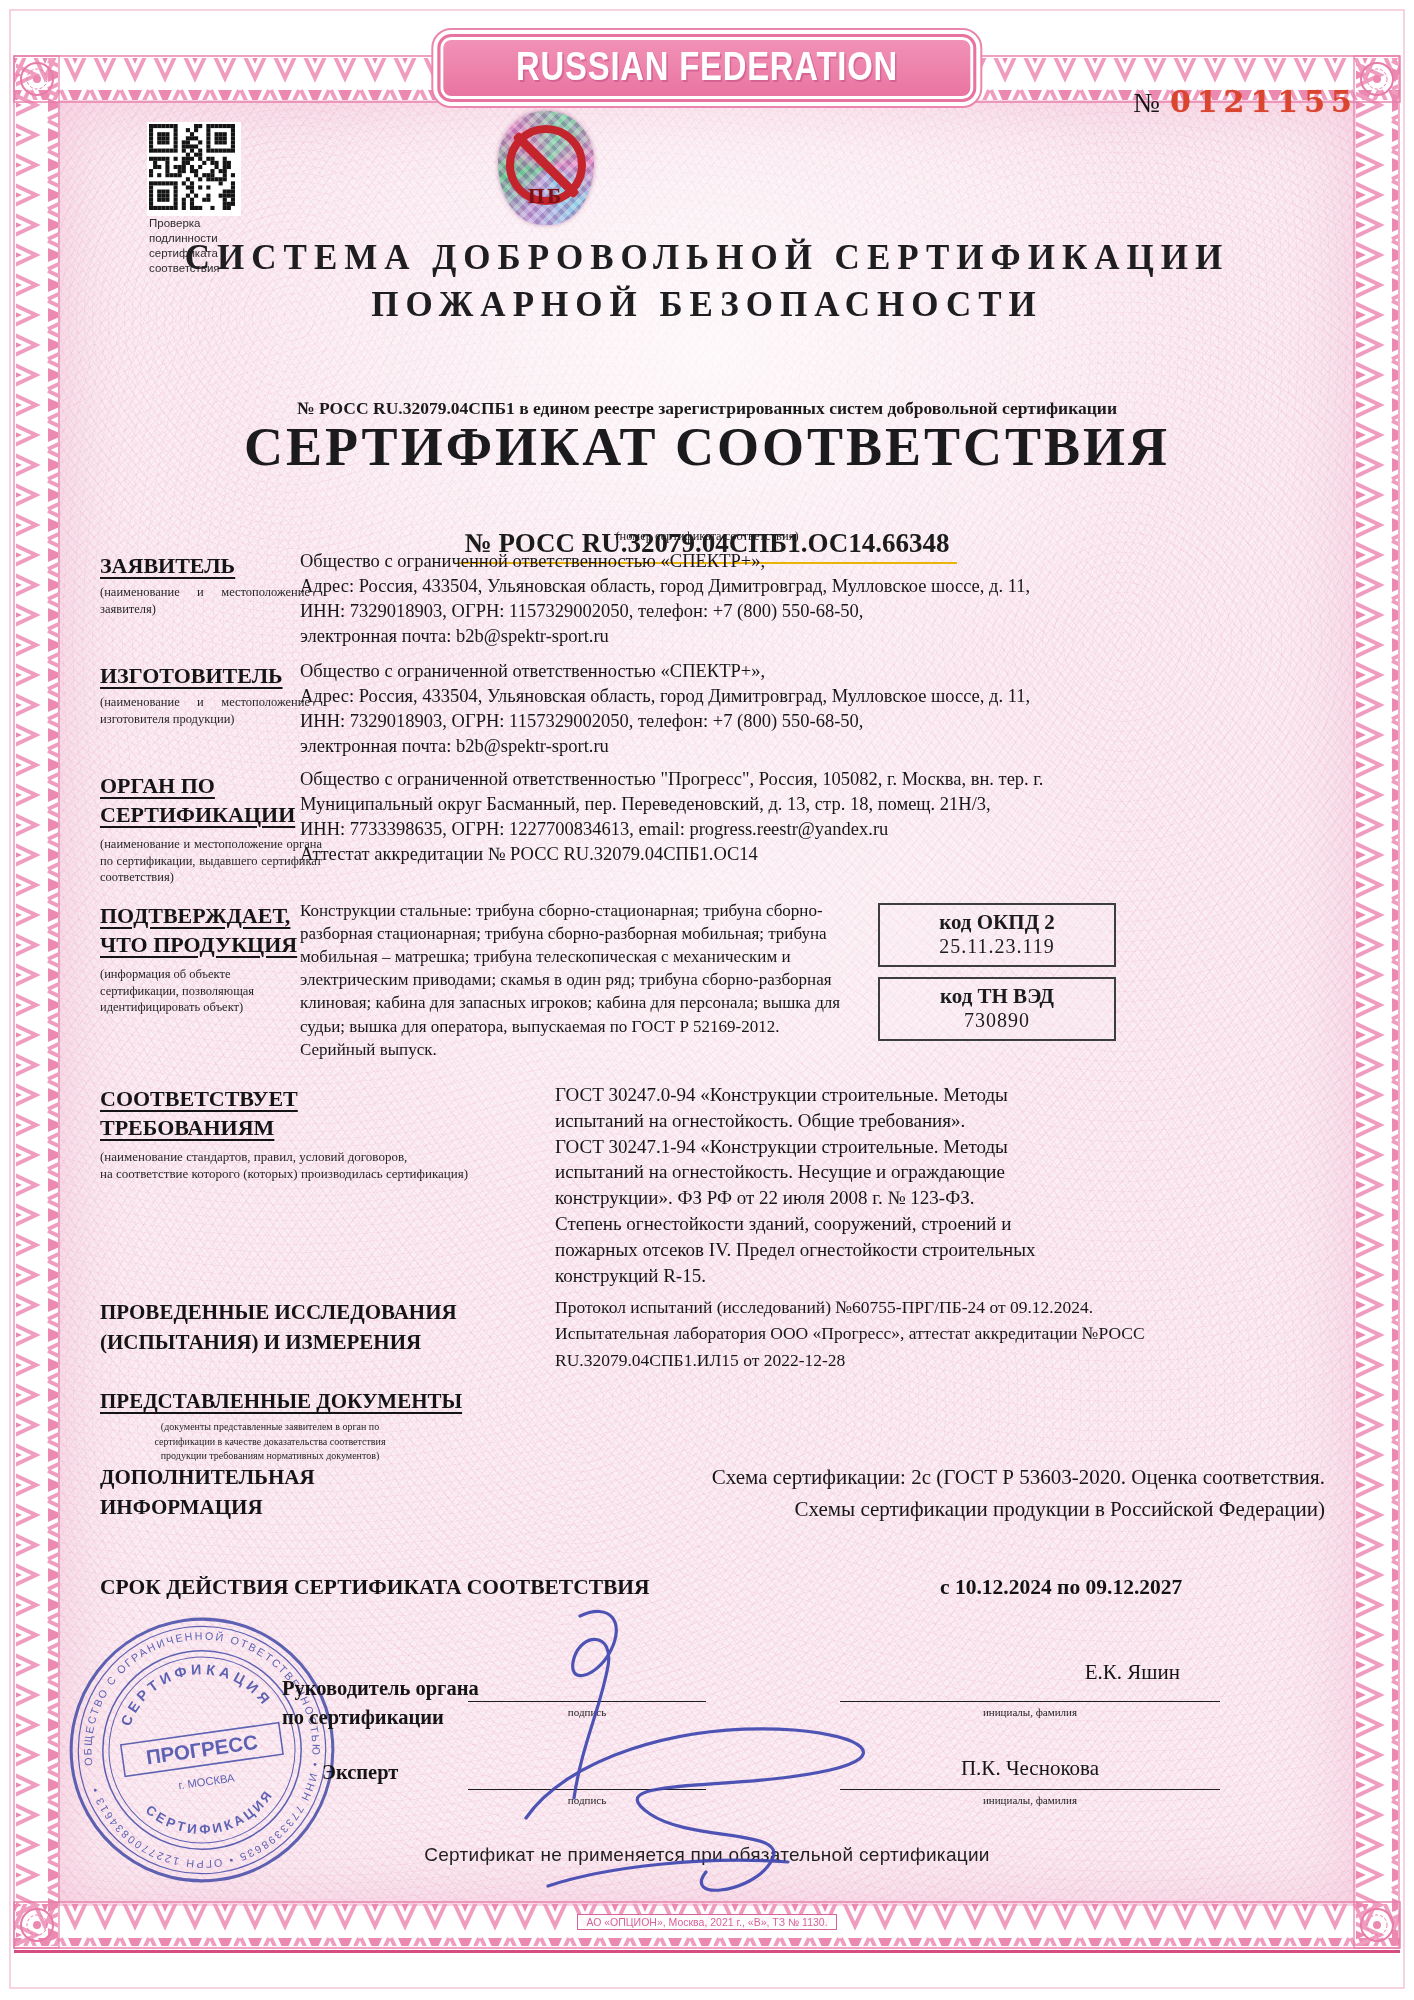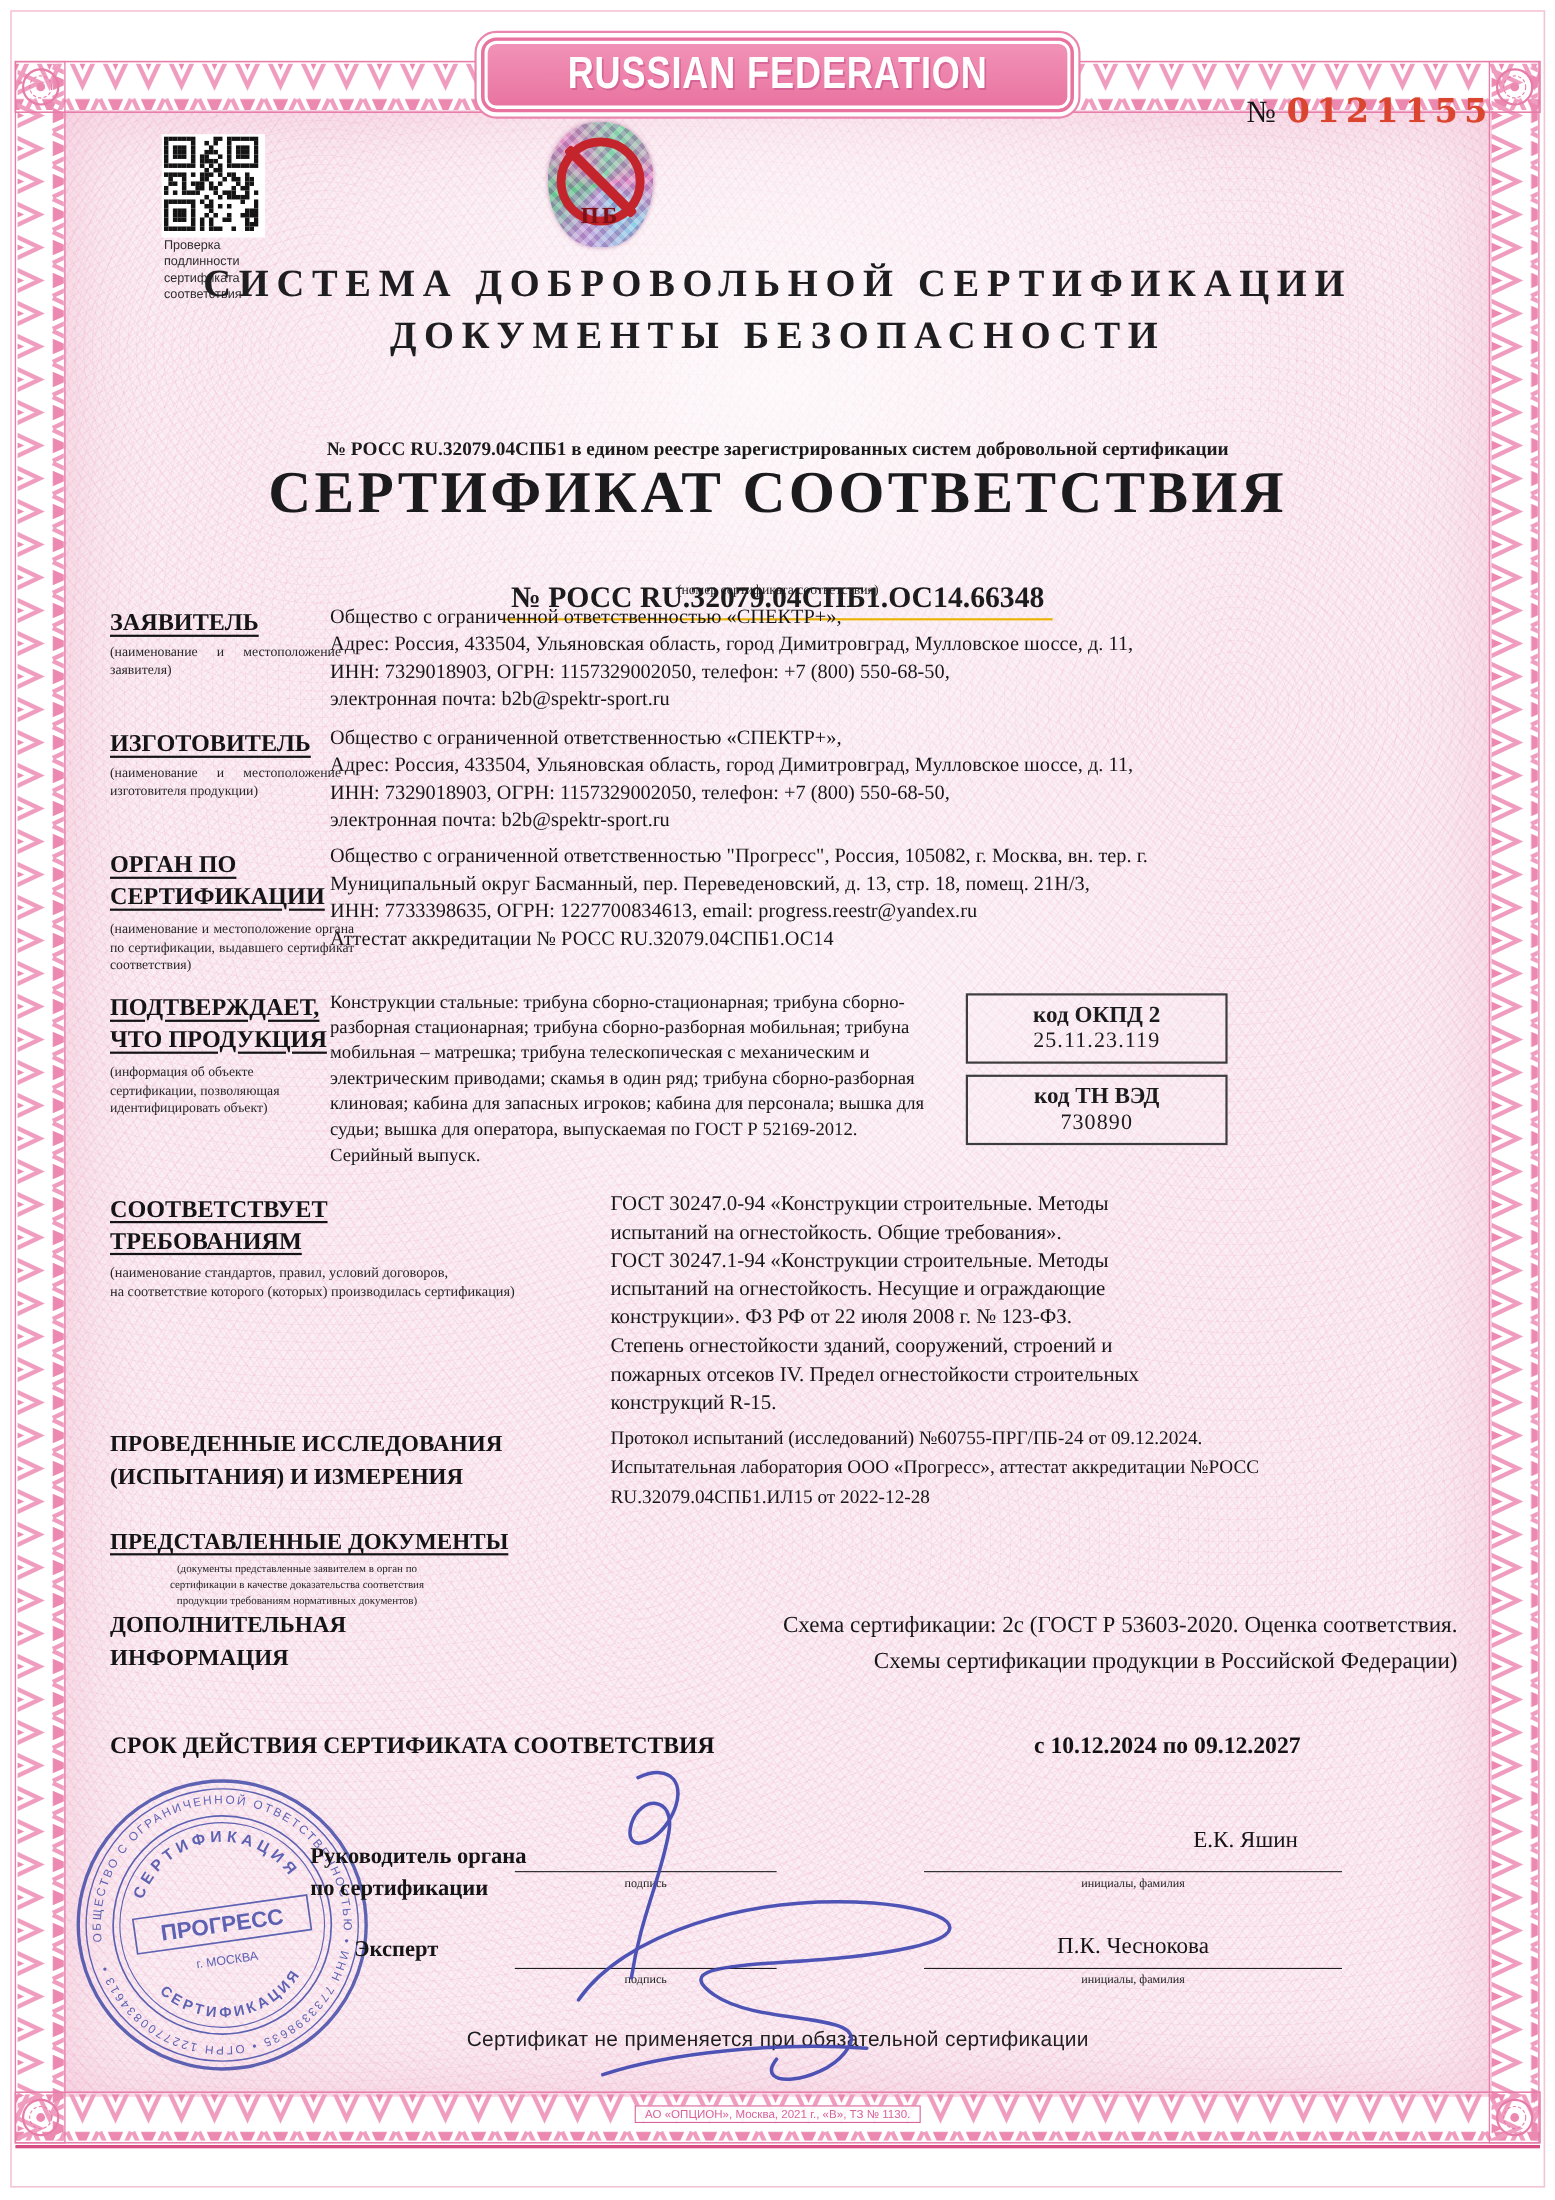--- a/index.html
+++ b/index.html
@@ -376,21 +376,21 @@
 сертификата
 соответствия</div>
 
   <div id="holo" class="abs z">
     <div class="ring"></div>
     <div class="slash"></div>
     <div class="pb">ПБ</div>
   </div>
 
   <div id="t1" class="abs center z">СИСТЕМА ДОБРОВОЛЬНОЙ СЕРТИФИКАЦИИ</div>
-  <div id="t2" class="abs center z">ДОКУМЕНТЫ БЕЗОПАСНОСТИ</div>
+  <div id="t2" class="abs center z">ПОЖАРНОЙ БЕЗОПАСНОСТИ</div>
   <div id="registry" class="abs center z">№ РОСС RU.32079.04СПБ1 в едином реестре зарегистрированных систем добровольной сертификации</div>
   <div id="cert-title" class="abs center z">СЕРТИФИКАТ СООТВЕТСТВИЯ</div>
   <div id="cert-no" class="abs center z"><span>№ РОСС RU.32079.04СПБ1.ОС14.66348</span></div>
   <div id="cert-no-cap" class="abs center z">(номер сертификата соответствия)</div>
 
   <div class="abs z lbl u" style="left:100px;top:552px;">ЗАЯВИТЕЛЬ</div>
   <div class="abs z sub" style="left:100px;top:584px;width:210px;">(наименование и местоположение заявителя)</div>
   <div class="abs z txt" style="left:300px;top:549px;width:840px;">Общество с ограниченной ответственностью «СПЕКТР+»,
 Адрес: Россия, 433504, Ульяновская область, город Димитровград, Мулловское шоссе, д. 11,
 ИНН: 7329018903, ОГРН: 1157329002050, телефон: +7 (800) 550-68-50,

